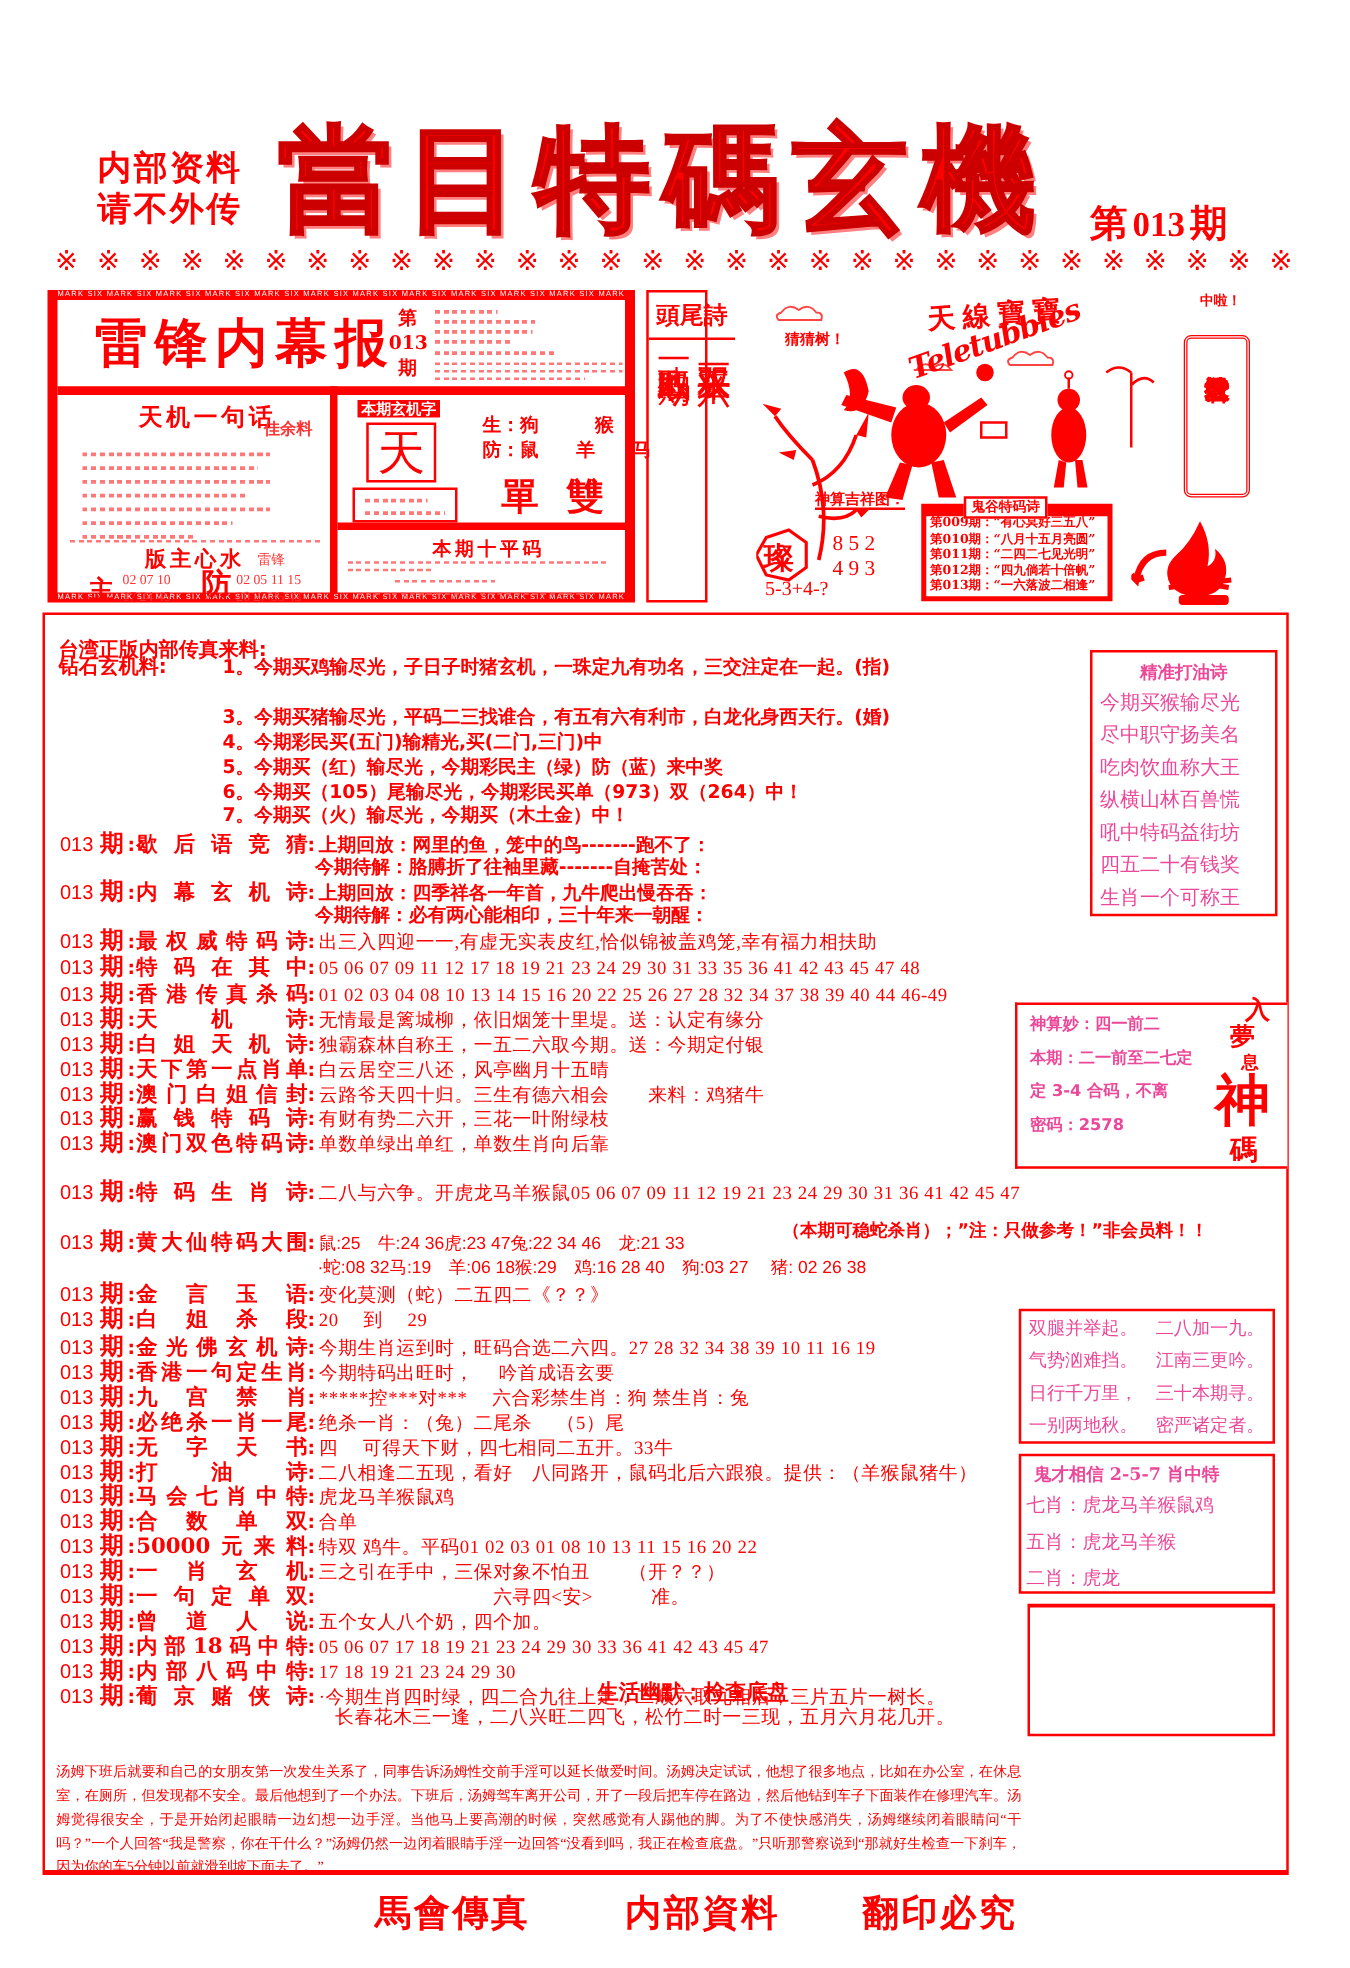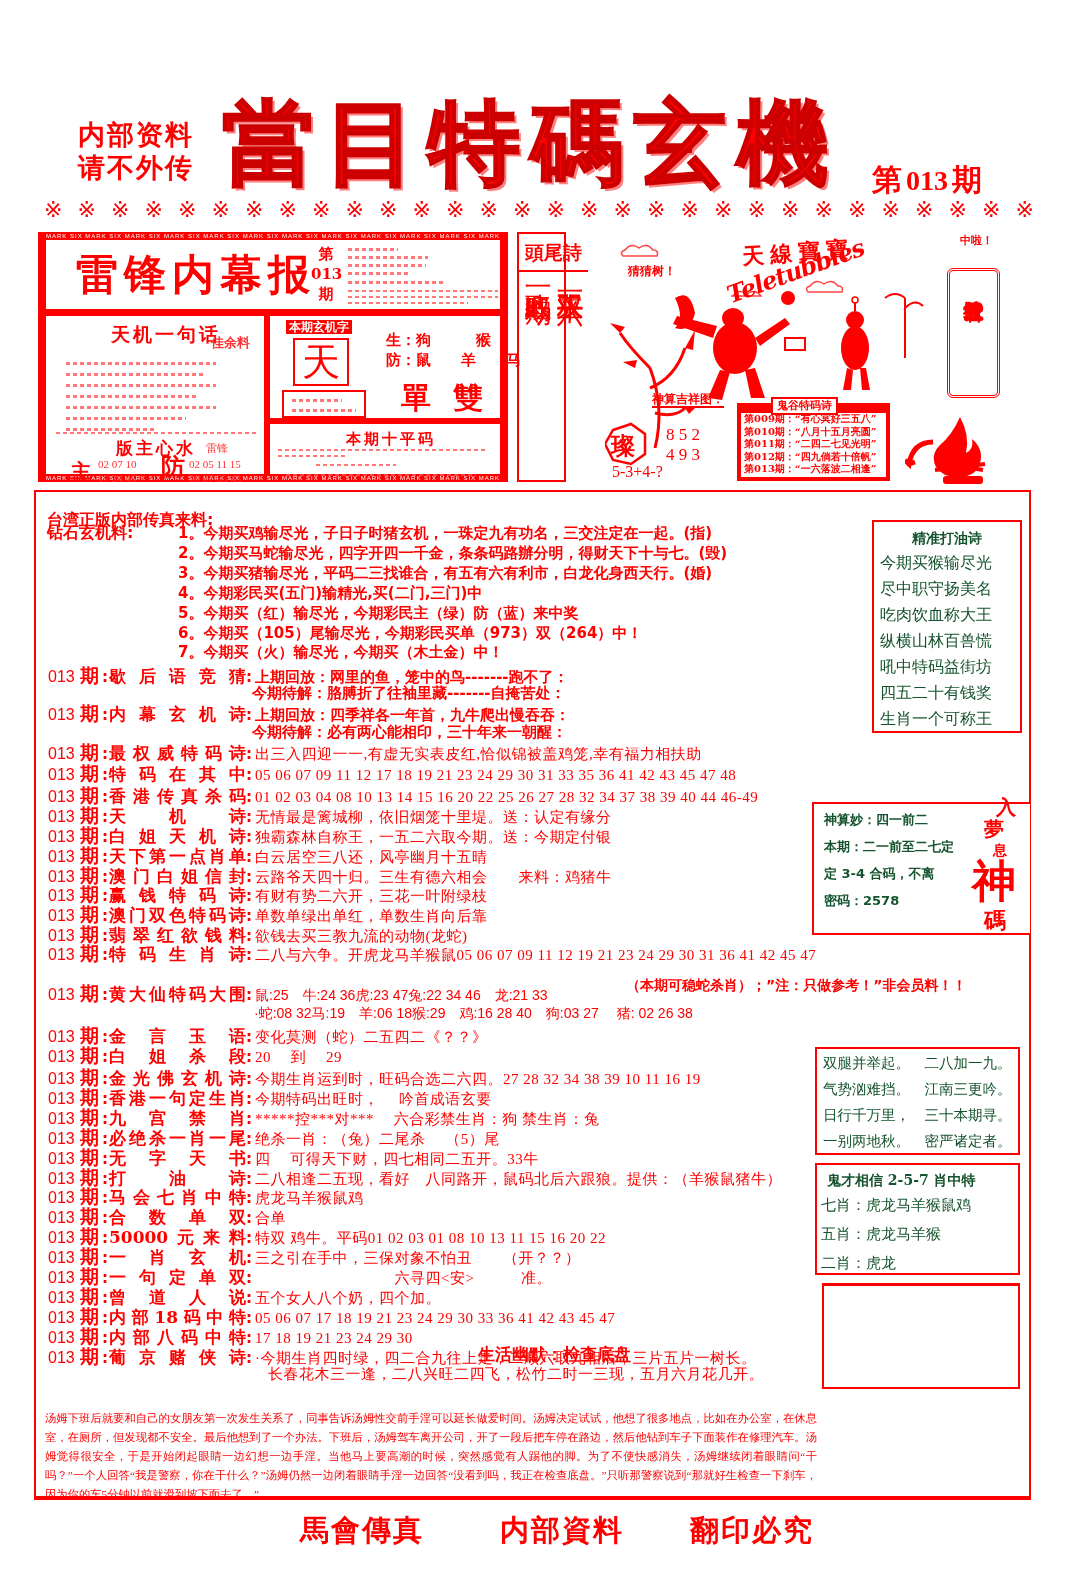--- a/index.html
+++ b/index.html
@@ -39,21 +39,21 @@
   .row .qi{display:inline-block;width:22px;font:bold 19px/20px "DejaVu Serif",serif;}
   .row .cl{display:inline-block;width:7px;font:bold 15px/20px "DejaVu Sans",sans-serif;}
   .row .lbl{display:inline-block;width:137px;text-align:justify;text-align-last:justify;font:bold 17px/20px "DejaVu Serif",serif;}
   .row .val{display:inline-block;margin-left:2px;font:15px/20px "Liberation Serif",serif;letter-spacing:.5px;}
   .row .val.bold{font:bold 15px/20px "DejaVu Sans",sans-serif;letter-spacing:0;}
   .row .val.sans{font:14px/20px "Liberation Sans",sans-serif;letter-spacing:0;}
   .sub{position:absolute;white-space:nowrap;color:#f00;font:bold 15px/20px "DejaVu Sans",sans-serif;}
   .sub.serif{font:15px/20px "Liberation Serif",serif;letter-spacing:.5px;}
   .sub.sans{font:14px/20px "Liberation Sans",sans-serif;}
   .rbox{position:absolute;box-sizing:border-box;border:2px solid #f00;background:#fff;}
-  .rbox .ln{white-space:nowrap;color:#14532d;}
+  .rbox .ln{white-space:nowrap;color:#ec4899;}
   .joke{left:45px;top:1409px;width:772px;font:11.3px/19px "Liberation Serif",serif;color:#f00;text-align:justify;}
   .footer{top:1512px;font:bold 29px/36px "DejaVu Serif",serif;color:#f00;letter-spacing:2px;white-space:nowrap;}
 </style>
 </head>
 <body>
 
 <div id="page">
 
   <div class="abs side-note">
     <div>内部资料</div>
@@ -226,21 +226,20 @@
     <path d="M30 58 l50 -6 M30 50 l48 8" stroke="#f00" stroke-width="4"></path>
     <path d="M28 30 q-20 0 -24 22 l-4 -4 M4 52 l6-2" fill="none" stroke="#f00" stroke-width="5"></path>
     <rect x="38" y="64" width="40" height="8" rx="3" fill="#f00"></rect>
   </svg>
 
   <div class="abs mainbox"></div>
 
   <div class="abs line-top" style="left:47px;top:510px;">台湾正版内部传真来料:</div>
   <div class="abs line-top" style="left:47px;top:523px;">钻石玄机料:</div>
   <div class="item" style="top:523px;">1。今期买鸡输尽光，子日子时猪玄机，一珠定九有功名，三交注定在一起。(指)</div>
-  <div class="item" style="top:543px;">2。今期买马蛇输尽光，四字开四一千金，条条码路辦分明，得财天下十与七。(毁)</div>
   <div class="item" style="top:563px;">3。今期买猪输尽光，平码二三找谁合，有五有六有利市，白龙化身西天行。(婚)</div>
   <div class="item" style="top:583px;">4。今期彩民买(五门)输精光,买(二门,三门)中</div>
   <div class="item" style="top:603px;">5。今期买（红）输尽光，今期彩民主（绿）防（蓝）来中奖</div>
   <div class="item" style="top:623px;">6。今期买（105）尾输尽光，今期彩民买单（973）双（264）中！</div>
   <div class="item" style="top:642px;">7。今期买（火）输尽光，今期买（木土金）中！</div>
 
   <div class="row" style="top:665px;"><span class="per">013</span><span class="qi">期</span><span class="cl">:</span><span class="lbl">歇后语竞猜</span><span class="cl">:</span><span class="val bold">上期回放：网里的鱼，笼中的鸟-------跑不了：</span></div>
   <div class="sub" style="left:252px;top:683px;">今期待解：胳膊折了往袖里藏-------自掩苦处：</div>
 
   <div class="row" style="top:703px;"><span class="per">013</span><span class="qi">期</span><span class="cl">:</span><span class="lbl">内幕玄机诗</span><span class="cl">:</span><span class="val bold">上期回放：四季祥各一年首，九牛爬出慢吞吞：</span></div>
@@ -248,21 +247,20 @@
 
   <div class="row" style="top:742px;"><span class="per">013</span><span class="qi">期</span><span class="cl">:</span><span class="lbl">最权威特码诗</span><span class="cl">:</span><span class="val">出三入四迎一一,有虚无实表皮红,恰似锦被盖鸡笼,幸有福力相扶助</span></div>
   <div class="row" style="top:763px;"><span class="per">013</span><span class="qi">期</span><span class="cl">:</span><span class="lbl">特码在其中</span><span class="cl">:</span><span class="val">05 06 07 09 11 12 17 18 19 21 23 24 29 30 31 33 35 36 41 42 43 45 47 48</span></div>
   <div class="row" style="top:785px;"><span class="per">013</span><span class="qi">期</span><span class="cl">:</span><span class="lbl">香港传真杀码</span><span class="cl">:</span><span class="val">01 02 03 04 08 10 13 14 15 16 20 22 25 26 27 28 32 34 37 38 39 40 44 46-49</span></div>
   <div class="row" style="top:805px;"><span class="per">013</span><span class="qi">期</span><span class="cl">:</span><span class="lbl">天机诗</span><span class="cl">:</span><span class="val">无情最是篱城柳，依旧烟笼十里堤。送：认定有缘分</span></div>
   <div class="row" style="top:825px;"><span class="per">013</span><span class="qi">期</span><span class="cl">:</span><span class="lbl">白姐天机诗</span><span class="cl">:</span><span class="val">独霸森林自称王，一五二六取今期。送：今期定付银</span></div>
   <div class="row" style="top:845px;"><span class="per">013</span><span class="qi">期</span><span class="cl">:</span><span class="lbl">天下第一点肖单</span><span class="cl">:</span><span class="val">白云居空三八还，风亭幽月十五晴</span></div>
   <div class="row" style="top:865px;"><span class="per">013</span><span class="qi">期</span><span class="cl">:</span><span class="lbl">澳门白姐信封</span><span class="cl">:</span><span class="val">云路爷天四十归。三生有德六相会　　来料：鸡猪牛</span></div>
   <div class="row" style="top:884px;"><span class="per">013</span><span class="qi">期</span><span class="cl">:</span><span class="lbl">赢钱特码诗</span><span class="cl">:</span><span class="val">有财有势二六开，三花一叶附绿枝</span></div>
   <div class="row" style="top:904px;"><span class="per">013</span><span class="qi">期</span><span class="cl">:</span><span class="lbl">澳门双色特码诗</span><span class="cl">:</span><span class="val">单数单绿出单红，单数生肖向后靠</span></div>
-  <div class="row" style="top:924px;"><span class="per">013</span><span class="qi">期</span><span class="cl">:</span><span class="lbl">翡翠红欲钱料</span><span class="cl">:</span><span class="val">欲钱去买三教九流的动物(龙蛇)</span></div>
   <div class="row" style="top:943px;"><span class="per">013</span><span class="qi">期</span><span class="cl">:</span><span class="lbl">特码生肖诗</span><span class="cl">:</span><span class="val">二八与六争。开虎龙马羊猴鼠05 06 07 09 11 12 19 21 23 24 29 30 31 36 41 42 45 47</span></div>
 
   <div class="row" style="top:983px;"><span class="per">013</span><span class="qi">期</span><span class="cl">:</span><span class="lbl">黄大仙特码大围</span><span class="cl">:</span><span class="val sans">鼠:25　牛:24 36虎:23 47兔:22 34 46　龙:21 33</span></div>
   <div class="sub sans" style="left:254px;top:1003px;">·蛇:08 32马:19　羊:06 18猴:29　鸡:16 28 40　狗:03 27　 猪: 02 26 38</div>
   <div class="abs" style="left:626px;top:975px;font:bold 14px/20px 'DejaVu Sans',sans-serif;white-space:nowrap;">（本期可稳蛇杀肖）；”注：只做参考！”非会员料！！</div>
 
   <div class="row" style="top:1025px;"><span class="per">013</span><span class="qi">期</span><span class="cl">:</span><span class="lbl">金言玉语</span><span class="cl">:</span><span class="val">变化莫测（蛇）二五四二《？？》</span></div>
   <div class="row" style="top:1045px;"><span class="per">013</span><span class="qi">期</span><span class="cl">:</span><span class="lbl">白姐杀段</span><span class="cl">:</span><span class="val">20　 到　 29</span></div>
   <div class="row" style="top:1067px;"><span class="per">013</span><span class="qi">期</span><span class="cl">:</span><span class="lbl">金光佛玄机诗</span><span class="cl">:</span><span class="val">今期生肖运到时，旺码合选二六四。27 28 32 34 38 39 10 11 16 19</span></div>
   <div class="row" style="top:1087px;"><span class="per">013</span><span class="qi">期</span><span class="cl">:</span><span class="lbl">香港一句定生肖</span><span class="cl">:</span><span class="val">今期特码出旺时，　 吟首成语玄要</span></div>

